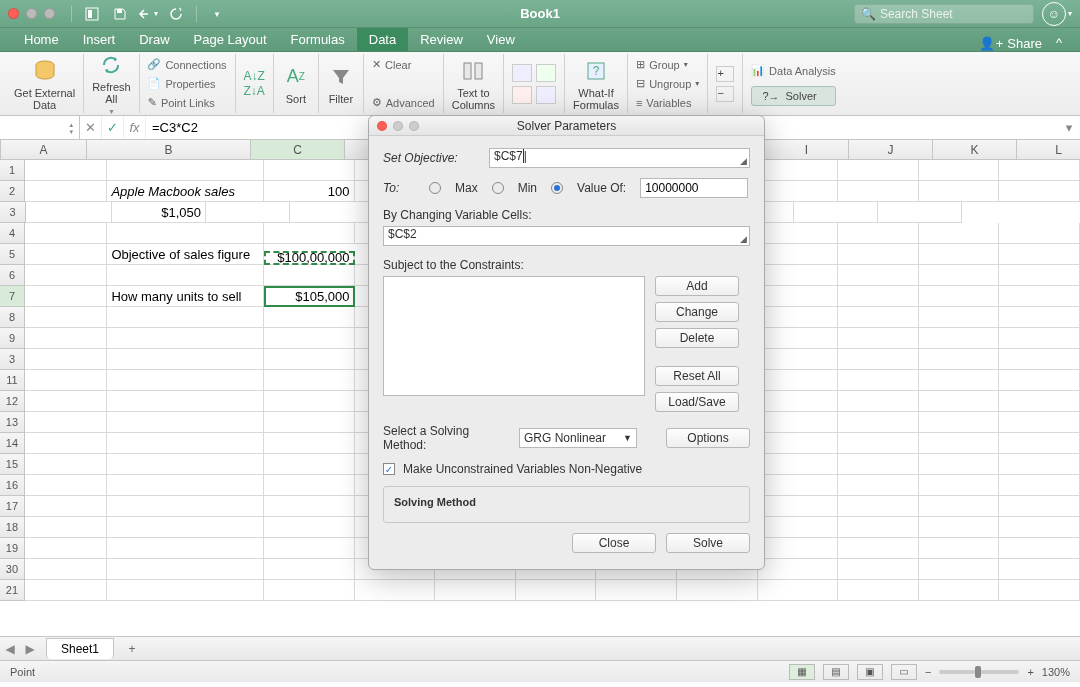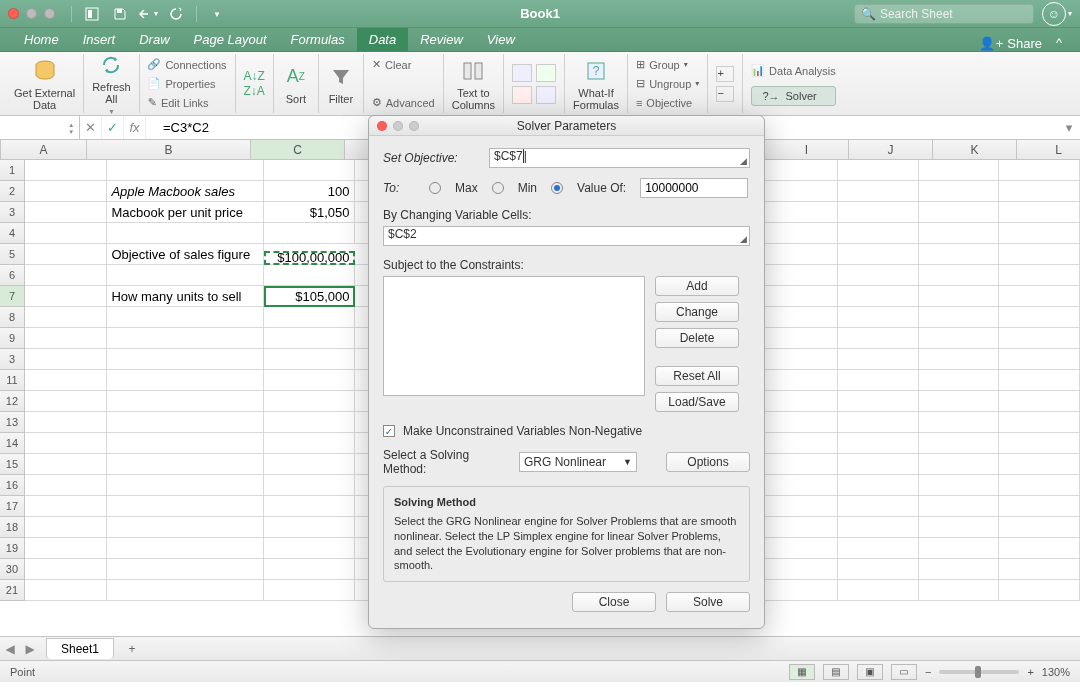--- a/index.html
+++ b/index.html
@@ -14,41 +14,41 @@
 .qat-btn { width: 24px; height: 20px; display: flex; align-items: center; justify-content: center; color: #fff; font-size: 14px; }
 .qat-sep { width: 1px; height: 16px; background: rgba(255,255,255,0.3); margin: 0 4px; }
 .titlebar .title { position: absolute; left: 50%; transform: translateX(-50%); color: #fff; font-weight: 600; font-size: 13px; }
 .search-sheet { margin-left: auto; background: rgba(255,255,255,0.25); border: 1px solid rgba(0,0,0,0.1); border-radius: 4px; height: 20px; width: 180px; display: flex; align-items: center; padding: 0 6px; color: #fff; font-size: 12px; }
 .search-sheet input { background: transparent; border: none; color: #fff; font-size: 12px; width: 100%; outline: none; }
 .search-sheet input::placeholder { color: rgba(255,255,255,0.8); }
 .smiley { width: 24px; height: 24px; margin-left: 8px; border: 1.5px solid #fff; border-radius: 50%; display: flex; align-items: center; justify-content: center; color: #fff; font-size: 12px; }
 
 
 .ribtabs { height: 24px; background: linear-gradient(#6aa586, #5f9b7b); display: flex; align-items: flex-end; padding: 0 12px; border-bottom: 1px solid #4e8869; }
-.ribtab { padding: 4px 12px; color: #fff; font-size: 13px; cursor: pointer; font-style: italic; }
+.ribtab { padding: 4px 12px; color: #fff; font-size: 13px; cursor: pointer; }
 .ribtab.active { background: #3b8b5f; }
 .share { margin-left: auto; color: #fff; font-size: 13px; display: flex; align-items: center; gap: 4px; padding: 0 8px; }
 .caret-up { width: 18px; height: 18px; color: #fff; display: flex; align-items: center; justify-content: center; }
 
 
 .ribbon { height: 64px; background: linear-gradient(#f8f8f8,#ececec); border-bottom: 1px solid #c5c5c5; display: flex; align-items: stretch; padding: 2px 6px; font-size: 11px; color: #444; }
 .rgroup { display: flex; flex-direction: column; align-items: center; justify-content: center; padding: 2px 8px; border-right: 1px solid #d0d0d0; gap: 2px; }
 .rgroup.nobr { border-right: none; }
 .rbig { display: flex; flex-direction: column; align-items: center; gap: 2px; cursor: pointer; }
 .ricon { width: 28px; height: 28px; display: flex; align-items: center; justify-content: center; font-size: 20px; }
 .rsmall { display: flex; align-items: center; gap: 4px; font-size: 11px; cursor: pointer; height: 18px; color: #666; }
 .rstack { display: flex; flex-direction: column; gap: 1px; }
 .solver-btn { background: #d8e4de; border: 1px solid #a9c2b4; border-radius: 3px; padding: 3px 10px; display: flex; align-items: center; gap: 6px; }
 
 
 .fbar { height: 24px; border-bottom: 1px solid #c5c5c5; display: flex; align-items: center; background: #fff; }
 .namebox { width: 80px; height: 100%; border-right: 1px solid #c5c5c5; display: flex; align-items: center; padding: 0 6px; font-size: 12px; }
 .namebox-stepper { display:flex; flex-direction:column; margin-left:auto; font-size:7px; color:#888; line-height:7px;}
 .fbtn { width: 22px; height: 100%; display: flex; align-items: center; justify-content: center; color: #888; font-size: 13px; border-right: 1px solid #eee; }
-.finput { flex: 1; padding: 0 6px; font-size: 13px; margin-left: 11px; }
+.finput { flex: 1; padding: 0 6px; font-size: 13px; }
 .fexpand { width: 22px; display:flex; align-items:center; justify-content:center; color:#888; }
 
 
 .gridwrap { position: relative; height: 496px; overflow: hidden; background: #fff; }
 .colheads { display: flex; height: 20px; background: linear-gradient(#f5f5f5,#e9e9e9); border-bottom: 1px solid #c5c5c5; }
 .corner { width: 26px; border-right: 1px solid #c5c5c5; }
 .ch { border-right: 1px solid #c5c5c5; display: flex; align-items: center; justify-content: center; font-size: 12px; color: #555; }
 .ch.sel { background: #d8ead8; }
 .rows { }
 .row { display: flex; height: 21px; }
@@ -194,21 +194,21 @@
       <div class="rsmall">
           <span>🔗</span>
           <span>Connections</span>
         </div>
       <div class="rsmall">
           <span>📄</span>
           <span>Properties</span>
         </div>
       <div class="rsmall">
           <span>✎</span>
-          <span>Edit Links</span>
+          <span>Point Links</span>
         </div>
     </div>
   </div>
   <div class="rgroup">
     <div class="rstack" style="align-items:center">
       <div style="font-size:12px;color:#4a7">A↓Z</div>
       <div style="font-size:12px;color:#4a7">Z↓A</div>
     </div>
   </div>
   <div class="rgroup">
@@ -283,21 +283,21 @@
           <span>Group</span>
           <span style="font-size:8px">▾</span>
         </div>
       <div class="rsmall">
           <span>⊟</span>
           <span>Ungroup</span>
           <span style="font-size:8px">▾</span>
         </div>
       <div class="rsmall">
           <span>≡</span>
-          <span>Objective</span>
+          <span>Variables</span>
         </div>
     </div>
   </div>
   <div class="rgroup">
     <div class="rstack" style="gap:4px">
       <div style="width:18px;height:16px;border:1px solid #ccc">+</div>
       <div style="width:18px;height:16px;border:1px solid #ccc">−</div>
     </div>
   </div>
   <div class="rgroup nobr">
@@ -374,21 +374,20 @@
         <div class="cell" style="width: 84px;"></div>
         <div class="cell" style="width: 84px;"></div>
         <div class="cell" style="width: 84px;"></div>
         <div class="cell" style="width: 84px;"></div>
         <div class="cell" style="width: 84px;"></div>
         <div class="cell" style="width: 84px;"></div>
       </div>
       <div class="row">
         <div class="rh">3</div>
         <div class="cell" style="width: 86px;"></div>
-        <div class="cell" style="width: 164px;">Macbook per unit price</div>
         <div class="cell r" style="width: 94px;">$1,050</div>
         <div class="cell" style="width: 84px;"></div>
         <div class="cell" style="width: 84px;"></div>
         <div class="cell" style="width: 84px;"></div>
         <div class="cell" style="width: 84px;"></div>
         <div class="cell" style="width: 84px;"></div>
         <div class="cell" style="width: 84px;"></div>
         <div class="cell" style="width: 84px;"></div>
         <div class="cell" style="width: 84px;"></div>
         <div class="cell" style="width: 84px;"></div>
@@ -720,35 +719,34 @@
       <div class="clist"></div>
       <div class="cbtns">
         <div class="dbtn">Add</div>
         <div class="dbtn">Change</div>
         <div class="dbtn">Delete</div>
         <div style="height:6px"></div>
         <div class="dbtn">Reset All</div>
         <div class="dbtn">Load/Save</div>
       </div>
     </div>
-    <div class="drow" style="gap:8px">
-      <span class="chk checked"></span>
-      <span>Make Unconstrained Variables Non-Negative</span>
-    </div>
     <div class="drow">
       <div style="width:128px">Select a Solving Method:</div>
       <div class="method-select">
           <span>GRG Nonlinear</span>
           <span style="font-size:9px">▼</span>
         </div>
       <div style="flex:1"></div>
       <div class="dbtn">Options</div>
     </div>
+    <div class="drow" style="gap:8px">
+      <span class="chk checked"></span>
+      <span>Make Unconstrained Variables Non-Negative</span>
+    </div>
     <div class="method-box">
       <div class="mtitle">Solving Method</div>
-      <div>Select the GRG Nonlinear engine for Solver Problems that are smooth nonlinear. Select the LP Simplex engine for linear Solver Problems, and select the Evolutionary engine for Solver problems that are non-smooth.</div>
     </div>
     <div class="dlg-foot">
       <div class="dbtn">Close</div>
       <div class="dbtn">Solve</div>
     </div>
   </div>
 </div>
 
 </body></html>

